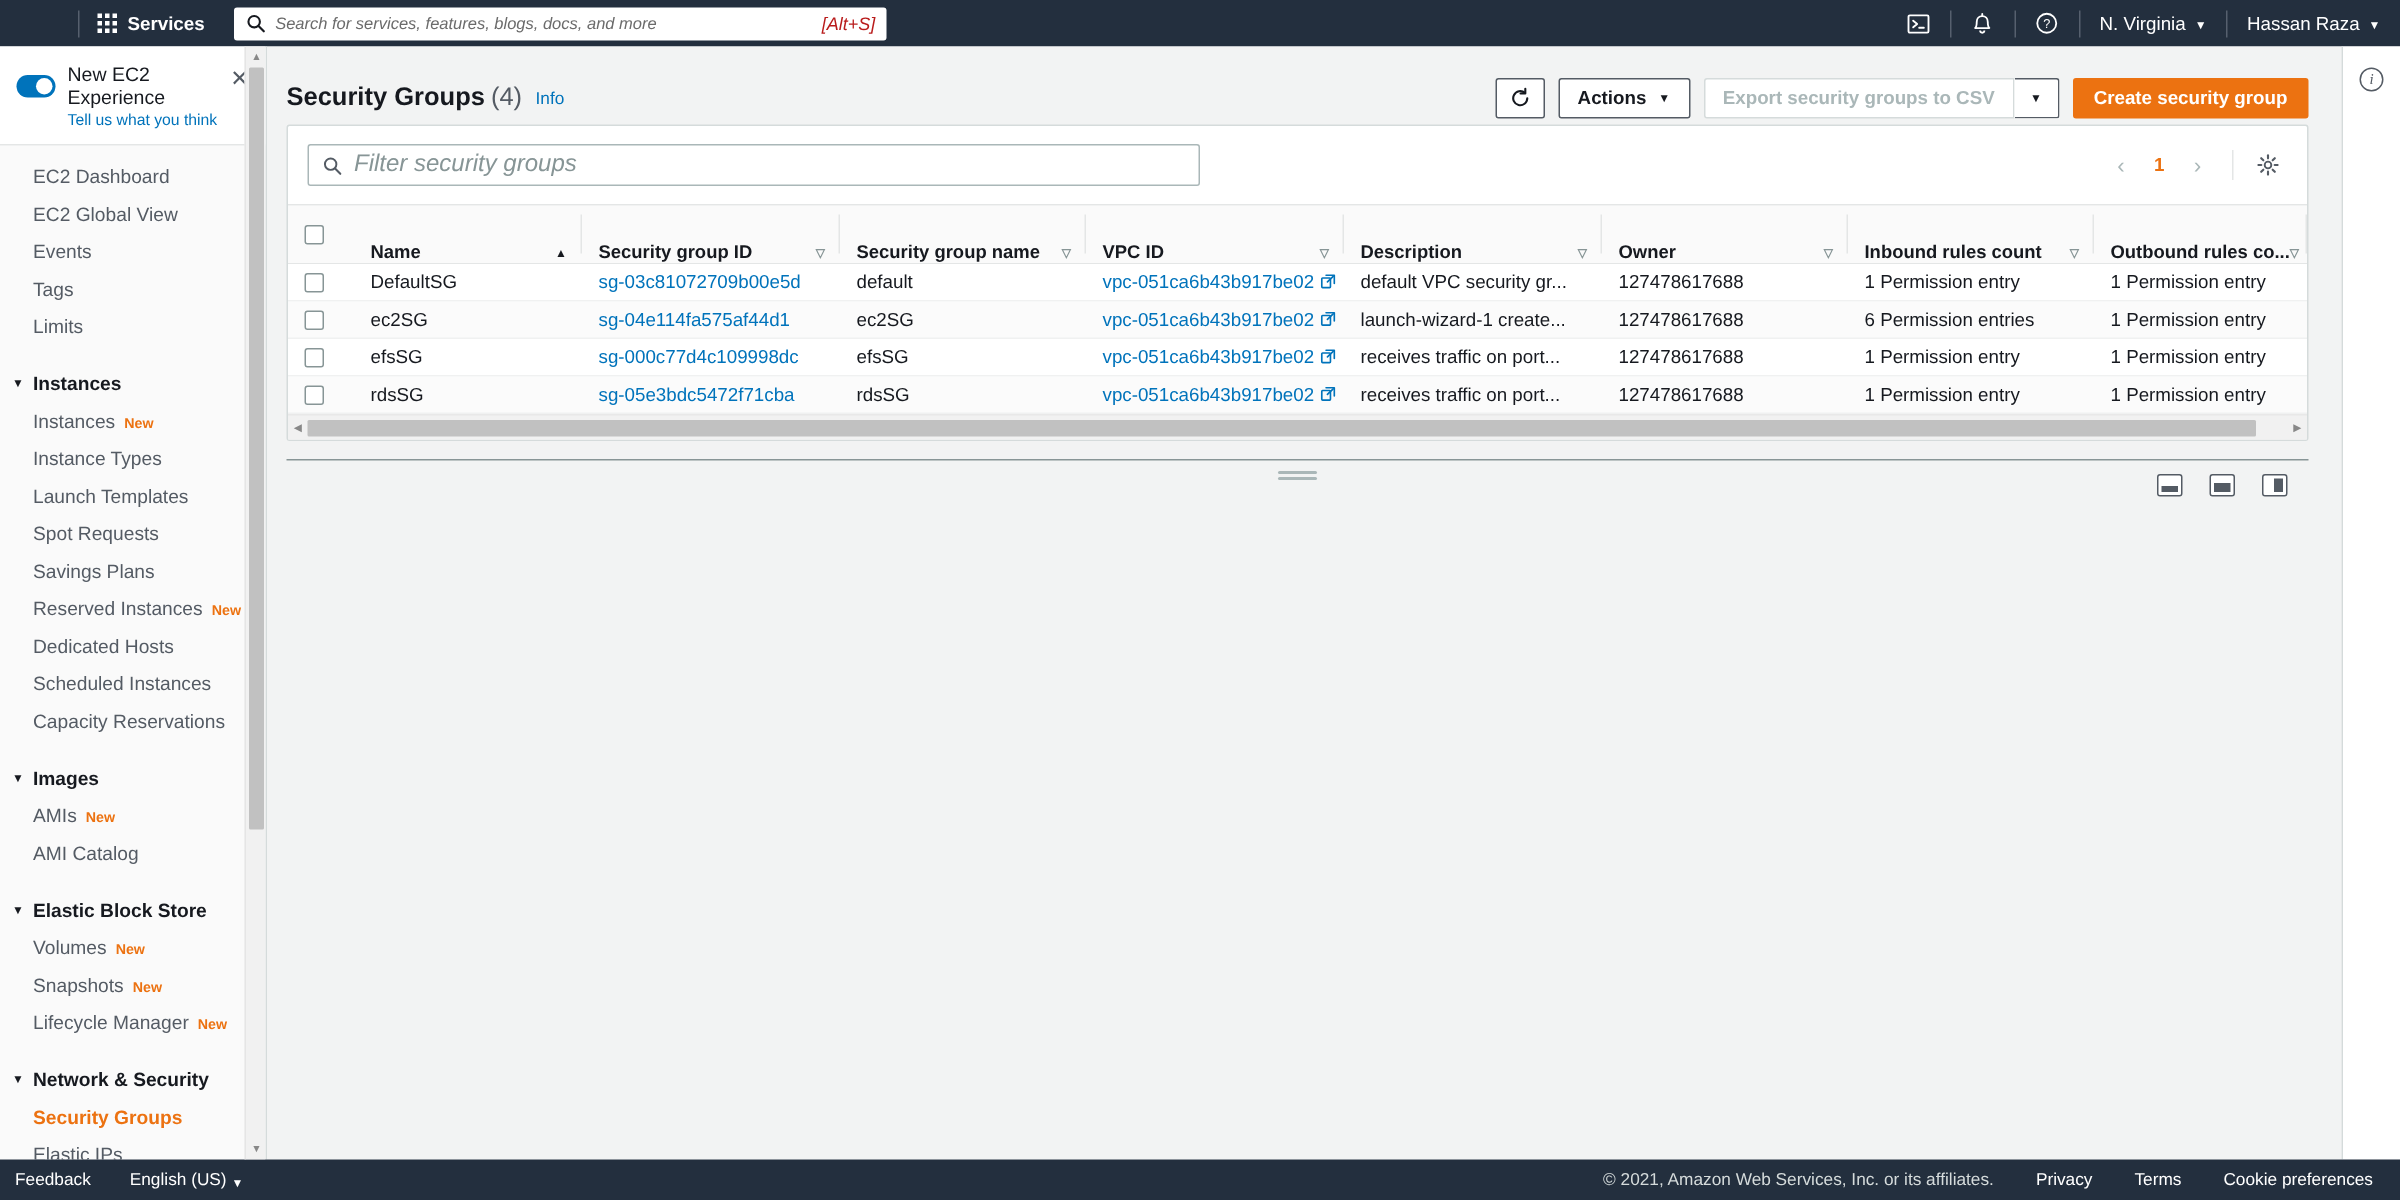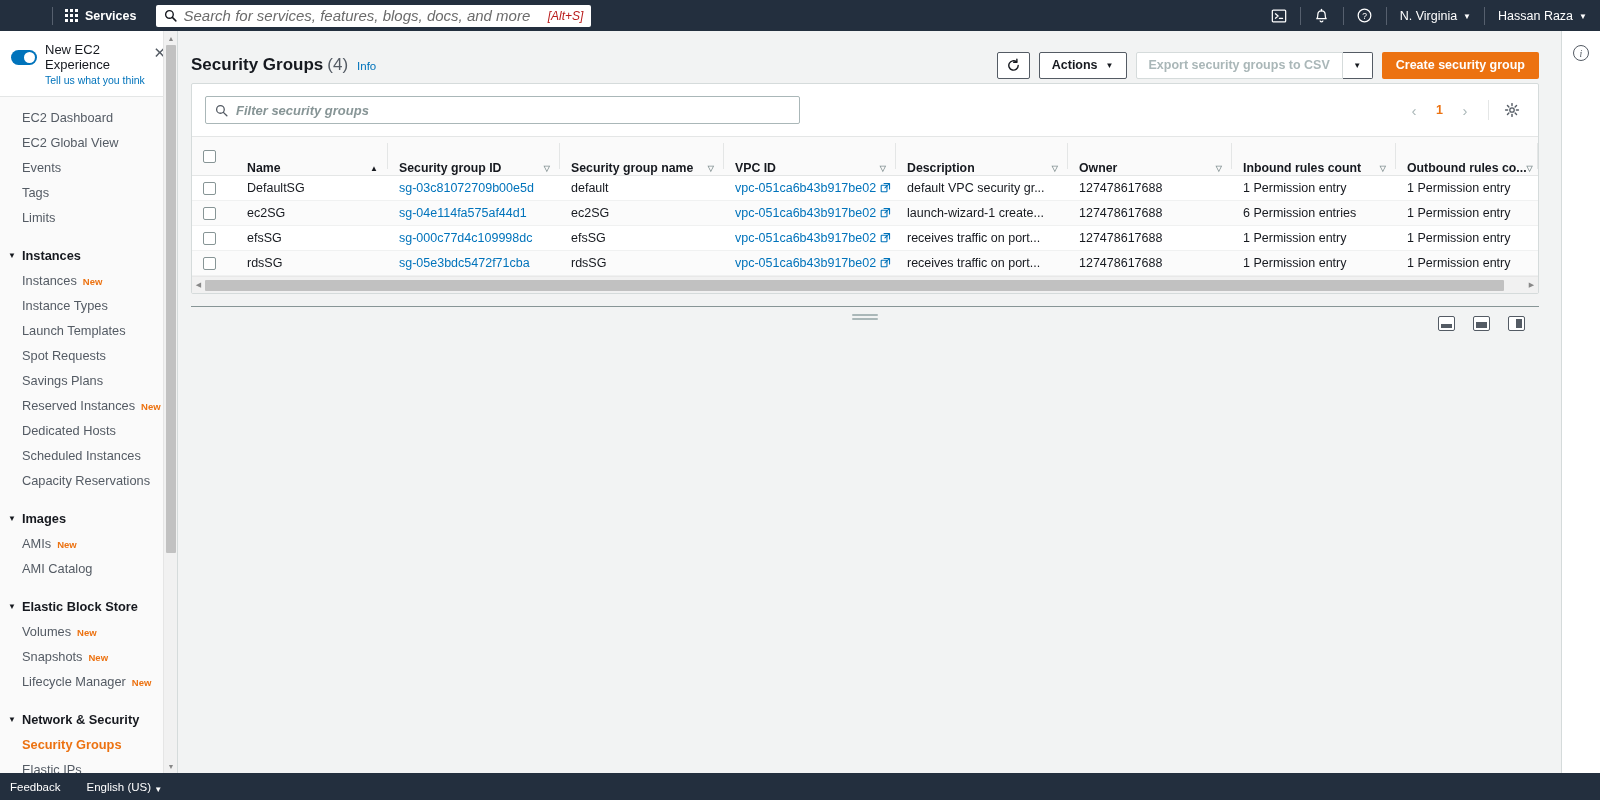--- a/index.html
+++ b/index.html
@@ -28,21 +28,21 @@
     cursor: pointer; font-weight: bold; font-size: 12.5px;
   }
   .grid-icon { display: grid; grid-template-columns: repeat(3,3px); gap: 2px; }
   .grid-icon i { width: 3px; height: 3px; background: #fff; display: block; }
   .search-wrap {
     margin-left: 8px; width: 435px; height: 22px; background: #fff;
     border-radius: 2px; display: flex; align-items: center; padding: 0 8px;
     position: relative;
   }
   .search-wrap input {
-    flex: 1; border: 0; outline: none; font-size: 15px; font-style: italic;
+    flex: 1; border: 0; outline: none; font-size: 11px; font-style: italic;
     color: #444; font-family: "Liberation Sans", sans-serif; background: transparent;
     margin-left: 6px;
   }
   .search-wrap input::placeholder { color: #6b6b6b; font-style: italic; }
   .alt-s { font-size: 12px; color: #b91c1c; font-style: italic; }
   .nav-right { margin-left: auto; display: flex; align-items: center; height: 31px; }
   .nav-icon-btn {
     width: 42px; height: 31px; display: flex; align-items: center; justify-content: center;
     cursor: pointer;
   }
@@ -153,22 +153,22 @@
   
   .table-card { background: #fff; border: 1px solid #d5dbdb; border-radius: 2px; }
   .filter-row {
     display: flex; align-items: center; padding: 12px 13px; gap: 10px;
   }
   .filter-input {
     width: 595px; height: 28px; border: 1px solid #aab7b8; border-radius: 2px;
     display: flex; align-items: center; padding: 0 9px; gap: 8px; background: #fff;
   }
   .filter-input input {
-    flex: 1; border: 0; outline: none; font-size: 13px; font-style: italic;
-    color: #444; font-family: "Liberation Sans", sans-serif; font-weight: bold;
+    flex: 1; border: 0; outline: none; font-size: 16px; font-style: italic;
+    color: #444; font-family: "Liberation Sans", sans-serif;
   }
   .filter-input input::placeholder { color: #879596; font-style: italic; }
   .pager { margin-left: auto; display: flex; align-items: center; gap: 2px; }
   .pager-arrow {
     width: 26px; height: 26px; display: flex; align-items: center; justify-content: center;
     color: #aab7b8; font-size: 15px; cursor: pointer;
   }
   .pager-num { font-size: 12.5px; color: #ec7211; font-weight: bold; padding: 0 7px; cursor: pointer; }
   .pager-sep { width: 1px; height: 20px; background: #e4e6e6; margin: 0 8px; }
   .gear-btn { width: 26px; height: 26px; display: flex; align-items: center; justify-content: center; cursor: pointer; }
@@ -640,13 +640,19 @@
 </div>
 
 <div id="footer">
   <div class="ft-left">
     <span class="ft-item">Feedback</span>
     <span class="ft-item">
       <span>English (US)</span>
       <span class="caret-d">▼</span>
     </span>
   </div>
+  <div class="ft-right">
+    <span class="ft-static">© 2021, Amazon Web Services, Inc. or its affiliates.</span>
+    <span class="ft-item">Privacy</span>
+    <span class="ft-item">Terms</span>
+    <span class="ft-item">Cookie preferences</span>
+  </div>
 </div>
 
 </body></html>

